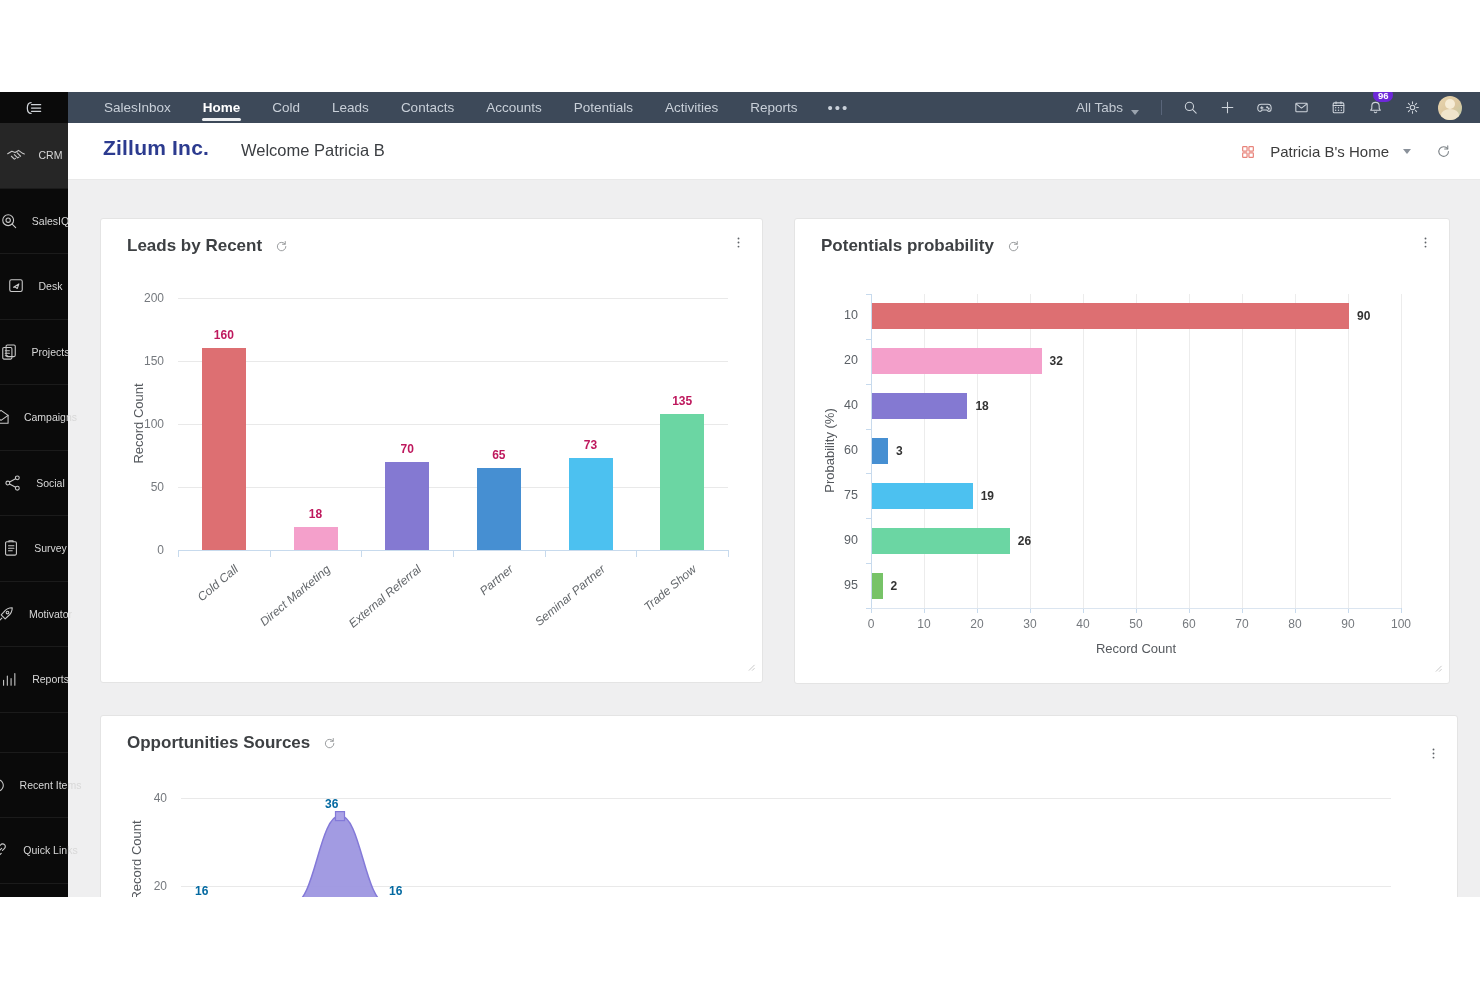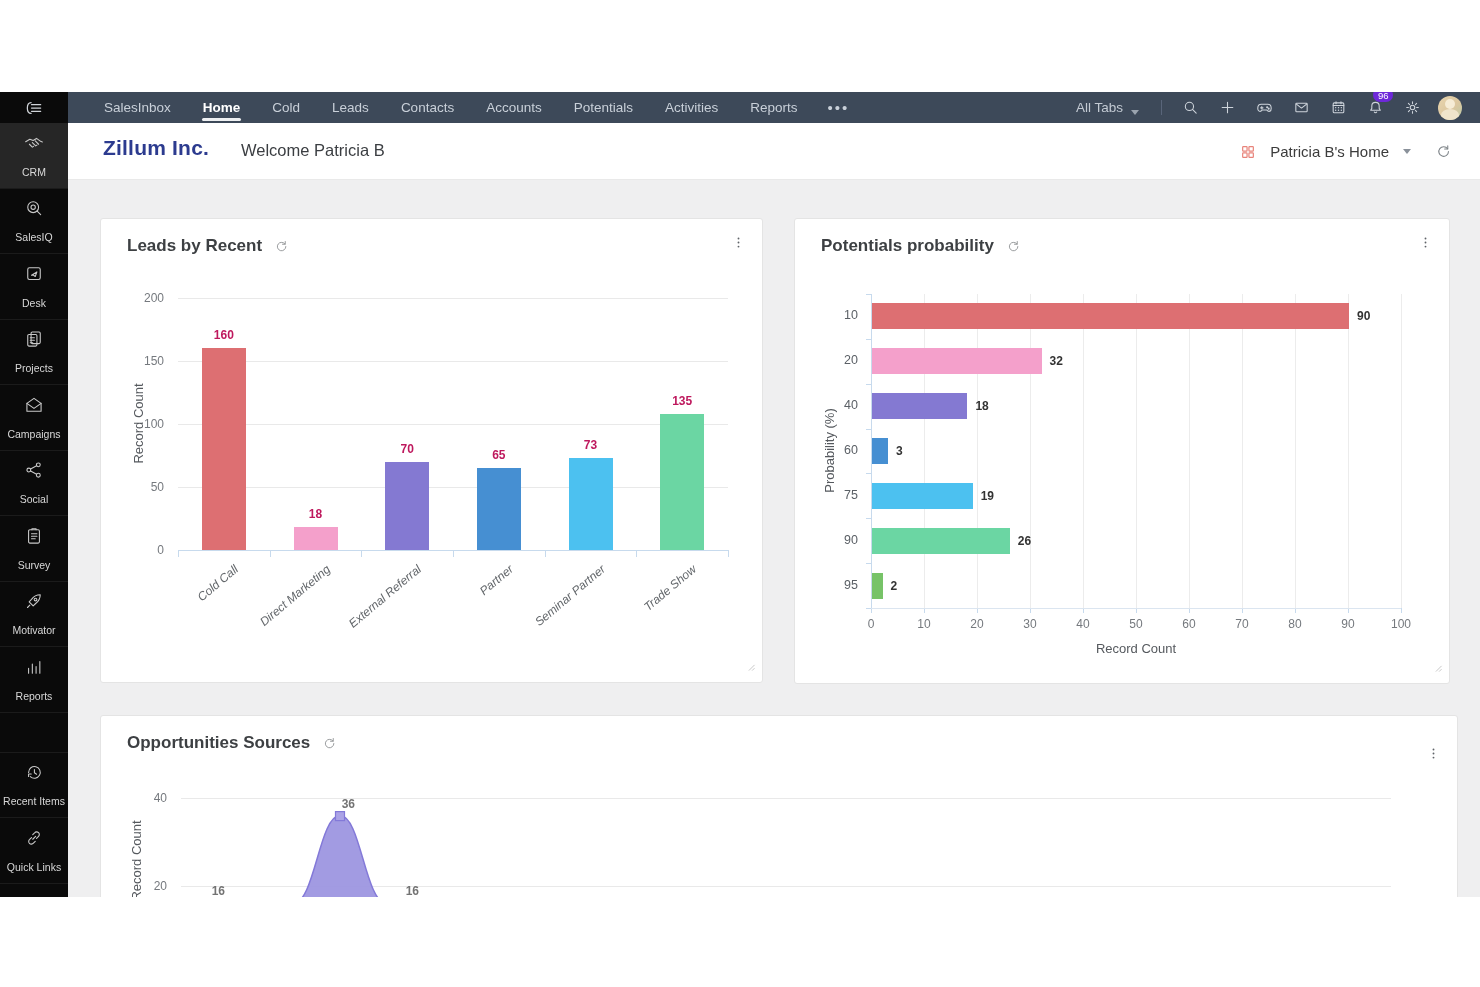--- a/index.html
+++ b/index.html
@@ -7,21 +7,21 @@
   body { width:1480px; height:987px; overflow:hidden; position:relative;
          font-family:"Liberation Sans", sans-serif; }
   .app { position:absolute; top:92px; left:0; width:1480px; height:805px;
          overflow:hidden; background:#fff; }
 
   
   .sidebar { position:absolute; left:0; top:0; width:68px; height:805px;
              background:#0a0a0a; z-index:5; display:flex; flex-direction:column; }
   .sb-top { height:31px; display:flex; align-items:center; justify-content:center;
             color:#cfd3d8; cursor:pointer; }
-  .sb-item { height:65.5px; display:flex; flex-direction:column; align-items:center;
+  .sb-item { height:65.5px; display:flex; flex-direction:row; align-items:center;
              justify-content:center; gap:13px; border-bottom:1px solid #1b1b1b;
              color:#c9c9c9; cursor:pointer; }
   .sb-item.active { background:#262626; }
   .sb-ic { display:flex; }
   .sb-label { font-size:10.5px; color:#d8d8d8; white-space:nowrap; }
   .sb-spacer { height:40px; border-bottom:1px solid #1b1b1b; }
 
   
   .navbar { position:absolute; left:68px; right:0; top:0; height:31px;
             background:#3d4959; display:flex; align-items:center; }
@@ -36,21 +36,21 @@
   .nav-right { margin-left:auto; display:flex; align-items:center; height:100%;
                padding-right:12px; }
   .alltabs { display:flex; align-items:flex-end; gap:8px; color:#c3cad3;
              font-size:13.5px; margin-right:22px; cursor:pointer; }
   .caret { width:0; height:0; border-left:4px solid transparent;
            border-right:4px solid transparent; border-top:5px solid #9aa3ae; }
   .nav-divider { width:1px; height:15px; background:#59657a; margin-right:10px; }
   .nav-ic { width:37px; display:flex; justify-content:center; align-items:center;
             color:#ced4db; position:relative; cursor:pointer; height:100%; }
   .badge { position:absolute; top:-4px; right:1px; background:#6d28d9; color:#fff;
-           font-size:9.5px; font-weight:normal; padding:1.5px 4.5px; border-radius:8px;margin-left:31px; }
+           font-size:9.5px; font-weight:bold; padding:1.5px 4.5px; border-radius:8px;margin-left:31px; }
   .avatar { width:24px; height:24px; border-radius:50%; overflow:hidden;
             background:linear-gradient(135deg,#e9d5ae 0%,#dcc7a0 55%,#bccba8 100%);
             position:relative; cursor:pointer; }
   .avatar::before { content:""; position:absolute; left:7px; top:3px; width:10px;
             height:10px; border-radius:50%; background:#f6ecd6; }
   .avatar::after { content:""; position:absolute; left:3px; top:13px; width:18px;
             height:12px; border-radius:50% 50% 0 0; background:#efe4cb; }
 
   
   .header { position:absolute; left:68px; right:0; top:31px; height:57px;
@@ -89,22 +89,22 @@
   .vval { position:absolute; font-size:12px; font-weight:bold; color:#be185d;
           text-align:center; }
   .xcat { position:absolute; font-size:12px; font-style:italic; color:#63676b;
           white-space:nowrap; transform-origin:100% 0; }
   .hbar { position:absolute; height:26px; }
   .hval { position:absolute; height:26px; line-height:26px; font-size:12px;
           font-weight:bold; color:#333; }
   .hcat { position:absolute; font-size:12.5px; color:#5b6066; text-align:right; }
   .ax-title { position:absolute; font-size:13px; color:#55595e; text-align:center; }
   .ax-title-y { transform:rotate(-90deg); }
-  .aval { position:absolute; font-size:12px; font-weight:bold; color:#737373;
-          text-align:right; }
+  .aval { position:absolute; font-size:12px; font-weight:bold; color:#0369a1;
+          text-align:left; }
   .icn { display:inline-flex; }
 </style>
 </head>
 <body>
 
 <div class="app">
 
   <aside class="sidebar">
     <div class="sb-top">
       <span class="icn" id="menu-ic">

